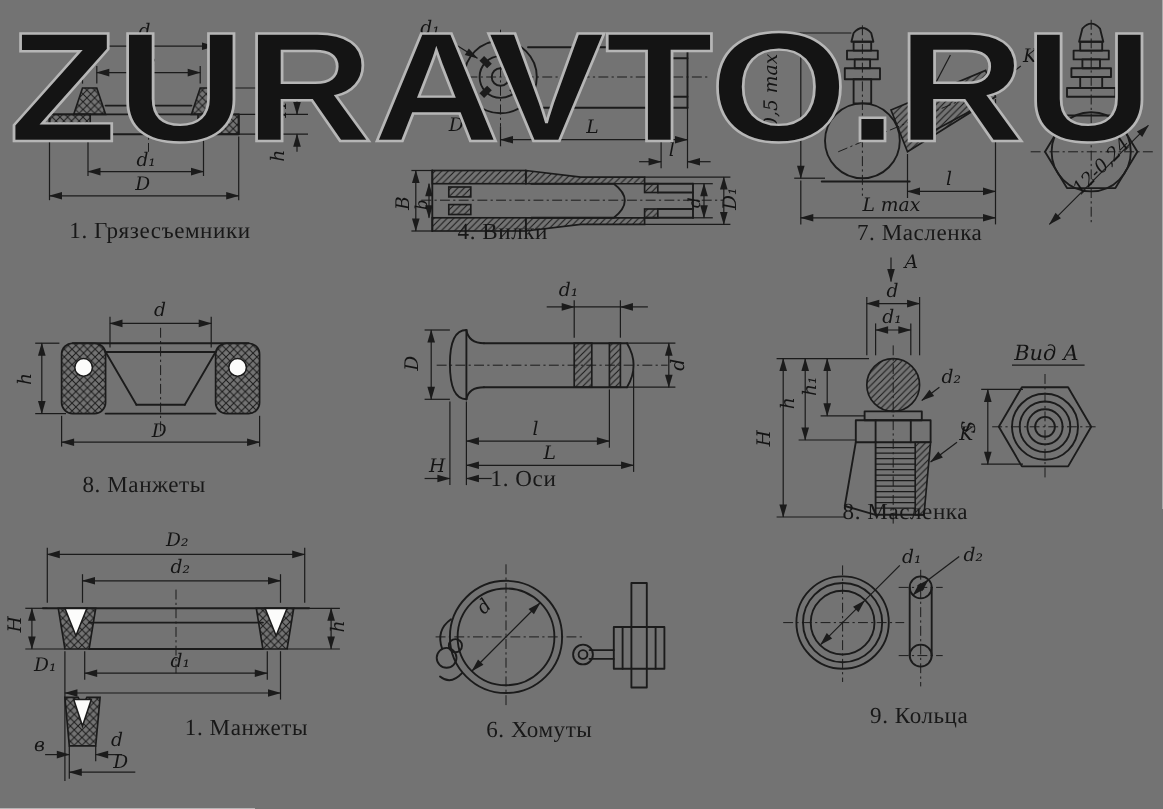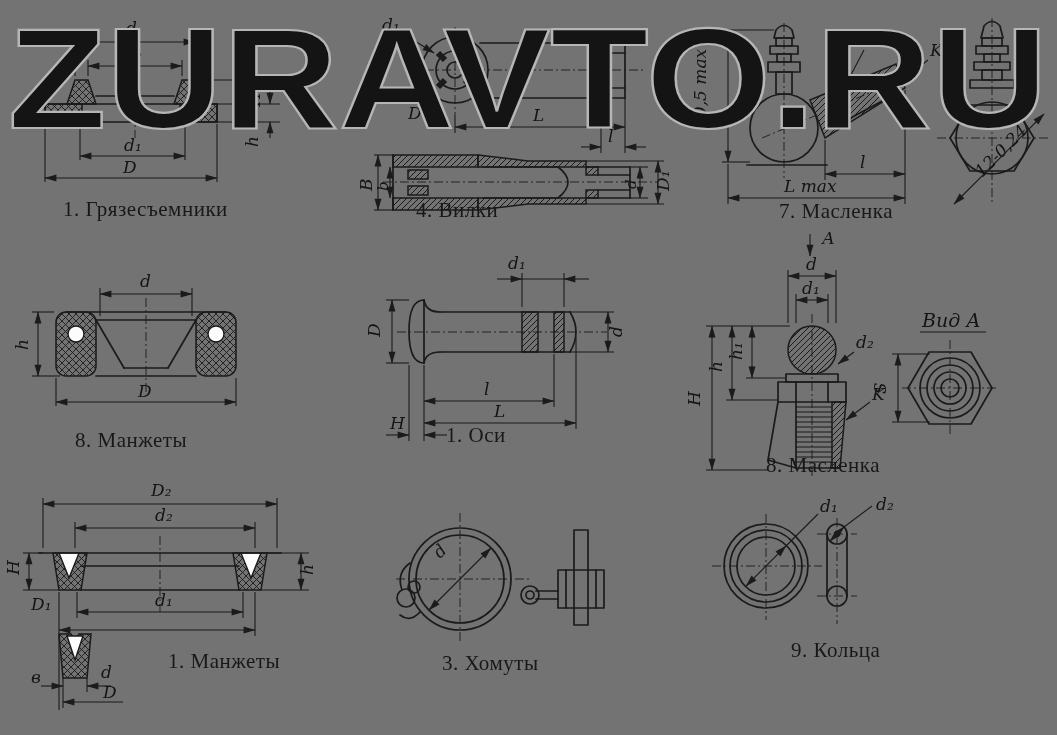--- a/index.html
+++ b/index.html
@@ -330,21 +330,21 @@
         <rect x="180" y="75" width="46" height="38"></rect>
         <line x1="188" y1="75" x2="188" y2="113"></line>
         <line x1="218" y1="75" x2="218" y2="113"></line>
         <line x1="158" y1="96" x2="180" y2="96"></line>
         <line x1="158" y1="104" x2="180" y2="104"></line>
         <circle cx="152" cy="100" r="9"></circle>
         <circle cx="152" cy="100" r="4"></circle>
       </g>
     </svg>
   </figure>
-  <div class="cap" style="left:442px;top:651px">3. Хомуты</div>
+  <div class="cap" style="left:442px;top:651px">6. Хомуты</div>
 
   <figure class="fig" style="left:692px;top:8px;margin:0">
     <svg width="360" height="225">
       <g class="cl">
         <line x1="92" y1="15" x2="92" y2="170"></line>
         <line x1="70" y1="130" x2="225" y2="65"></line>
         <line x1="245" y1="130" x2="358" y2="130"></line>
         <line x1="300" y1="10" x2="300" y2="195"></line>
       </g>
       <g>

